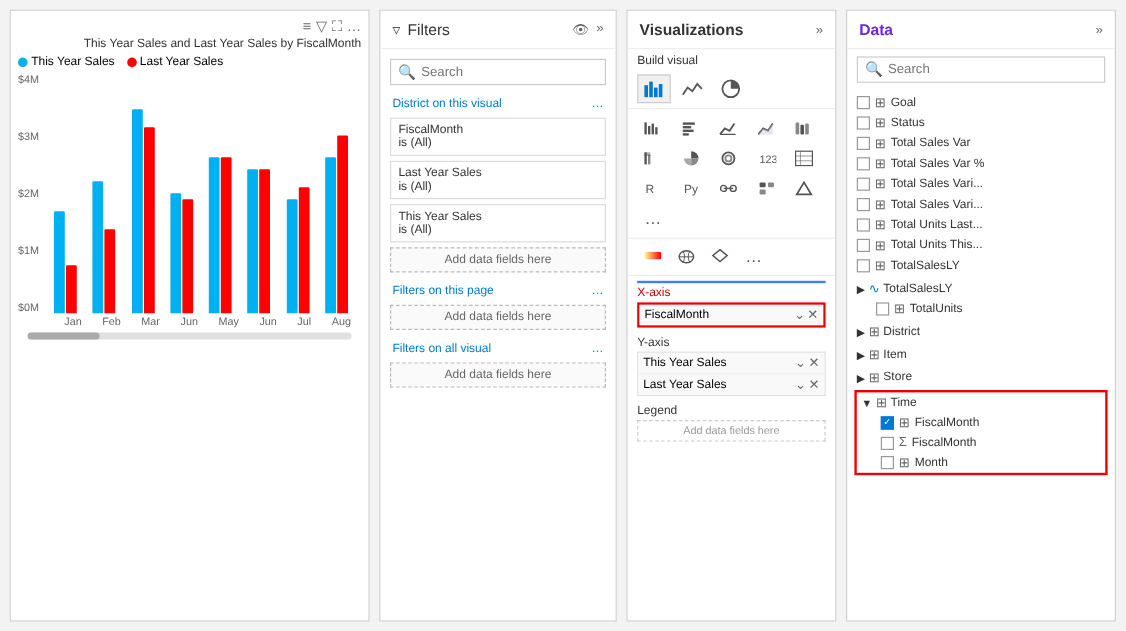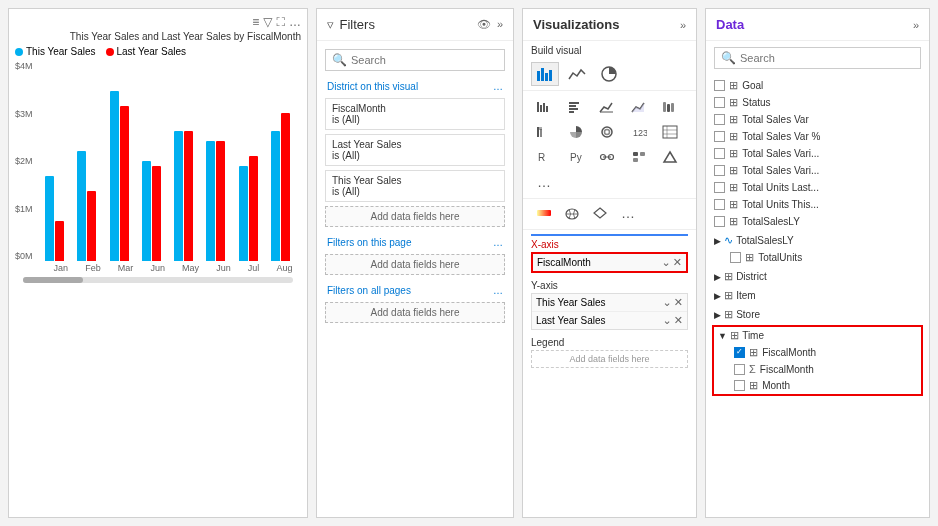--- a/index.html
+++ b/index.html
@@ -187,21 +187,21 @@
     </div>
     <div class="add-fields-btn">Add data fields here</div>
 
     <div class="filter-section-label">
       <span>Filters on this page</span>
       <span style="cursor:pointer;">…</span>
     </div>
     <div class="add-fields-btn">Add data fields here</div>
 
     <div class="filter-section-label">
-      <span>Filters on all pages</span>
+      <span>Filters on all visual</span>
       <span style="cursor:pointer;">…</span>
     </div>
     <div class="add-fields-btn">Add data fields here</div>
   </div>
 </div>
 
 <div class="viz-panel">
   <div class="viz-header">
     <span class="viz-title">Visualizations</span>
     <span style="cursor:pointer;color:#666;">»</span>

